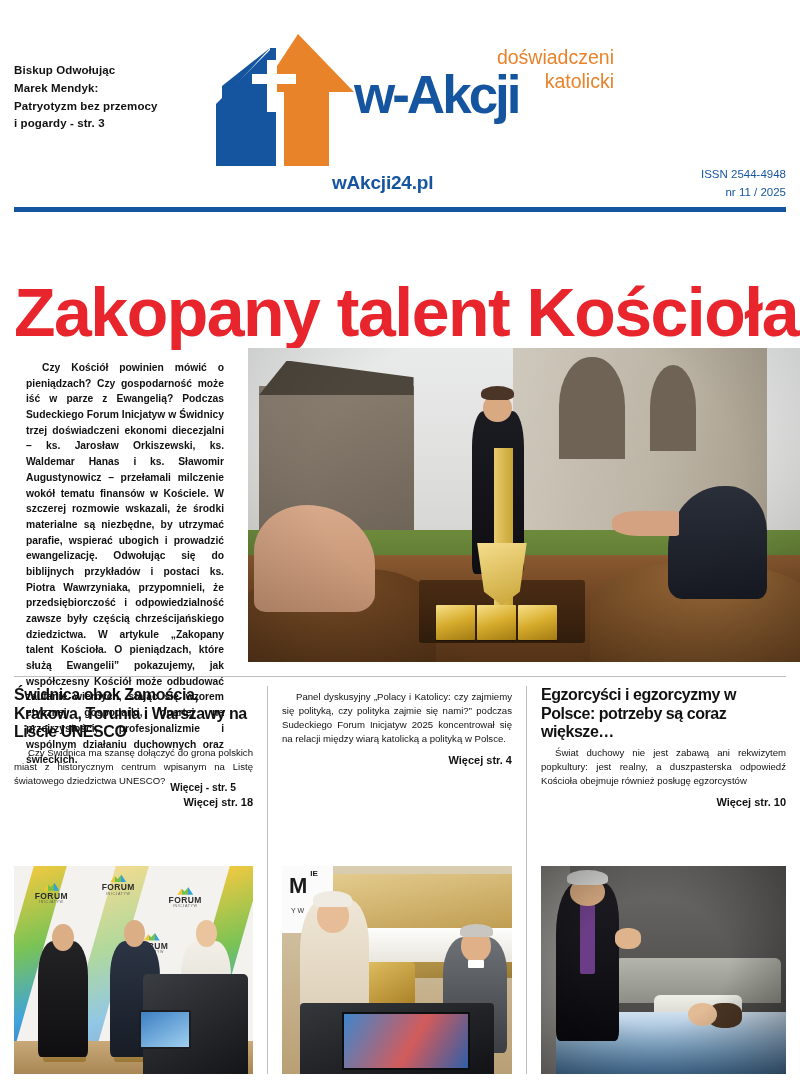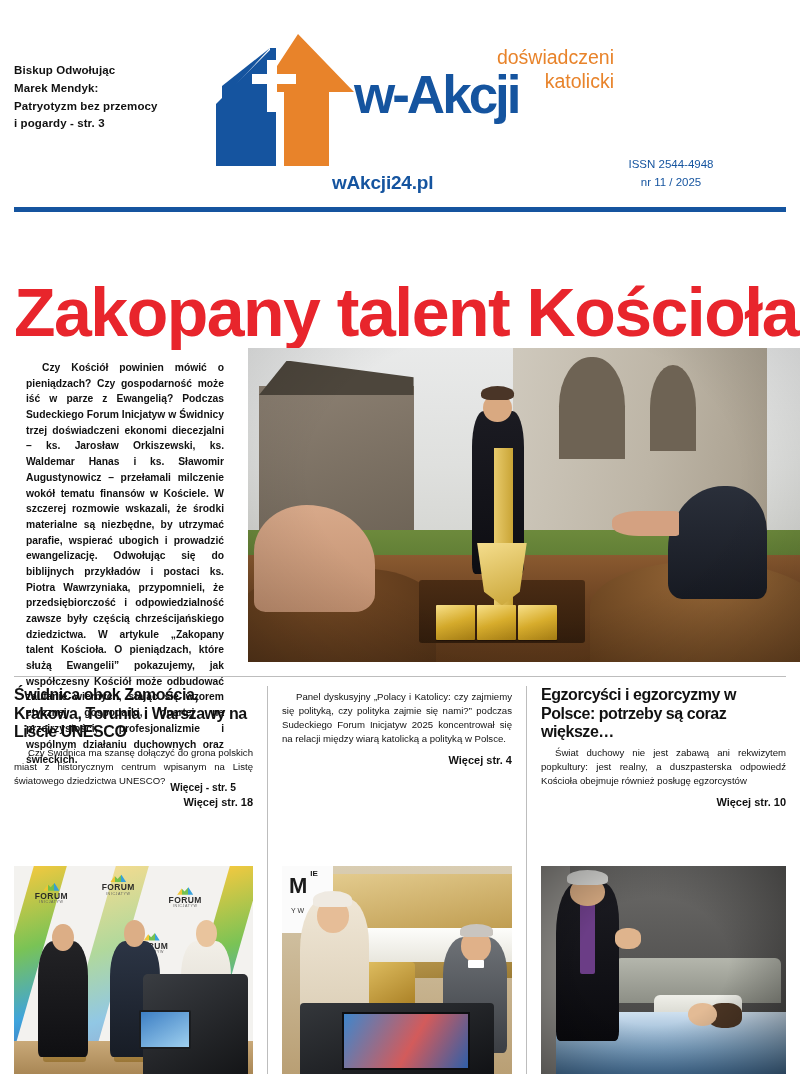--- a/index.html
+++ b/index.html
@@ -48,21 +48,21 @@
     color:#15549f;font-size:19px;font-weight:bold;letter-spacing:-.2px;
   }
 
   .promo{
     position:absolute;right:14px;top:33px;width:230px;text-align:right;
   }
   .promo-take{color:#DA1F28;font-size:16.5px;font-weight:bold;letter-spacing:-.2px;}
   .promo-free{color:#15549f;font-size:14.5px;margin-top:3px;letter-spacing:-.1px;}
 
   .issn{
-    position:absolute;right:14px;top:156px;width:230px;text-align:center;
+    position:absolute;right:14px;top:166px;width:230px;text-align:right;
     color:#15549f;font-size:11.5px;line-height:1.55;
   }
 
   .rule-blue{
     position:absolute;left:14px;right:14px;top:207px;height:5px;
     background:#15549f;
   }
 
   
   .headline{

